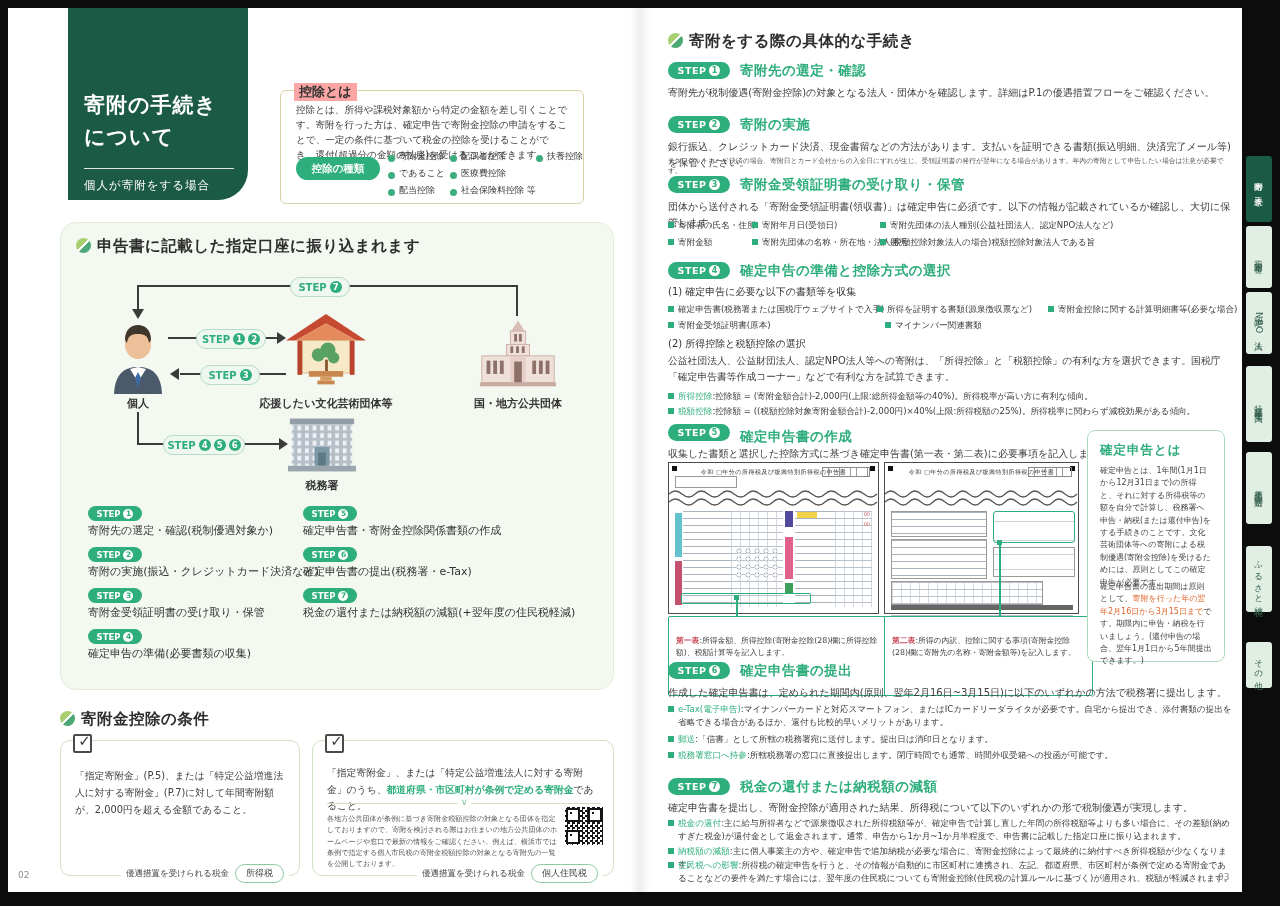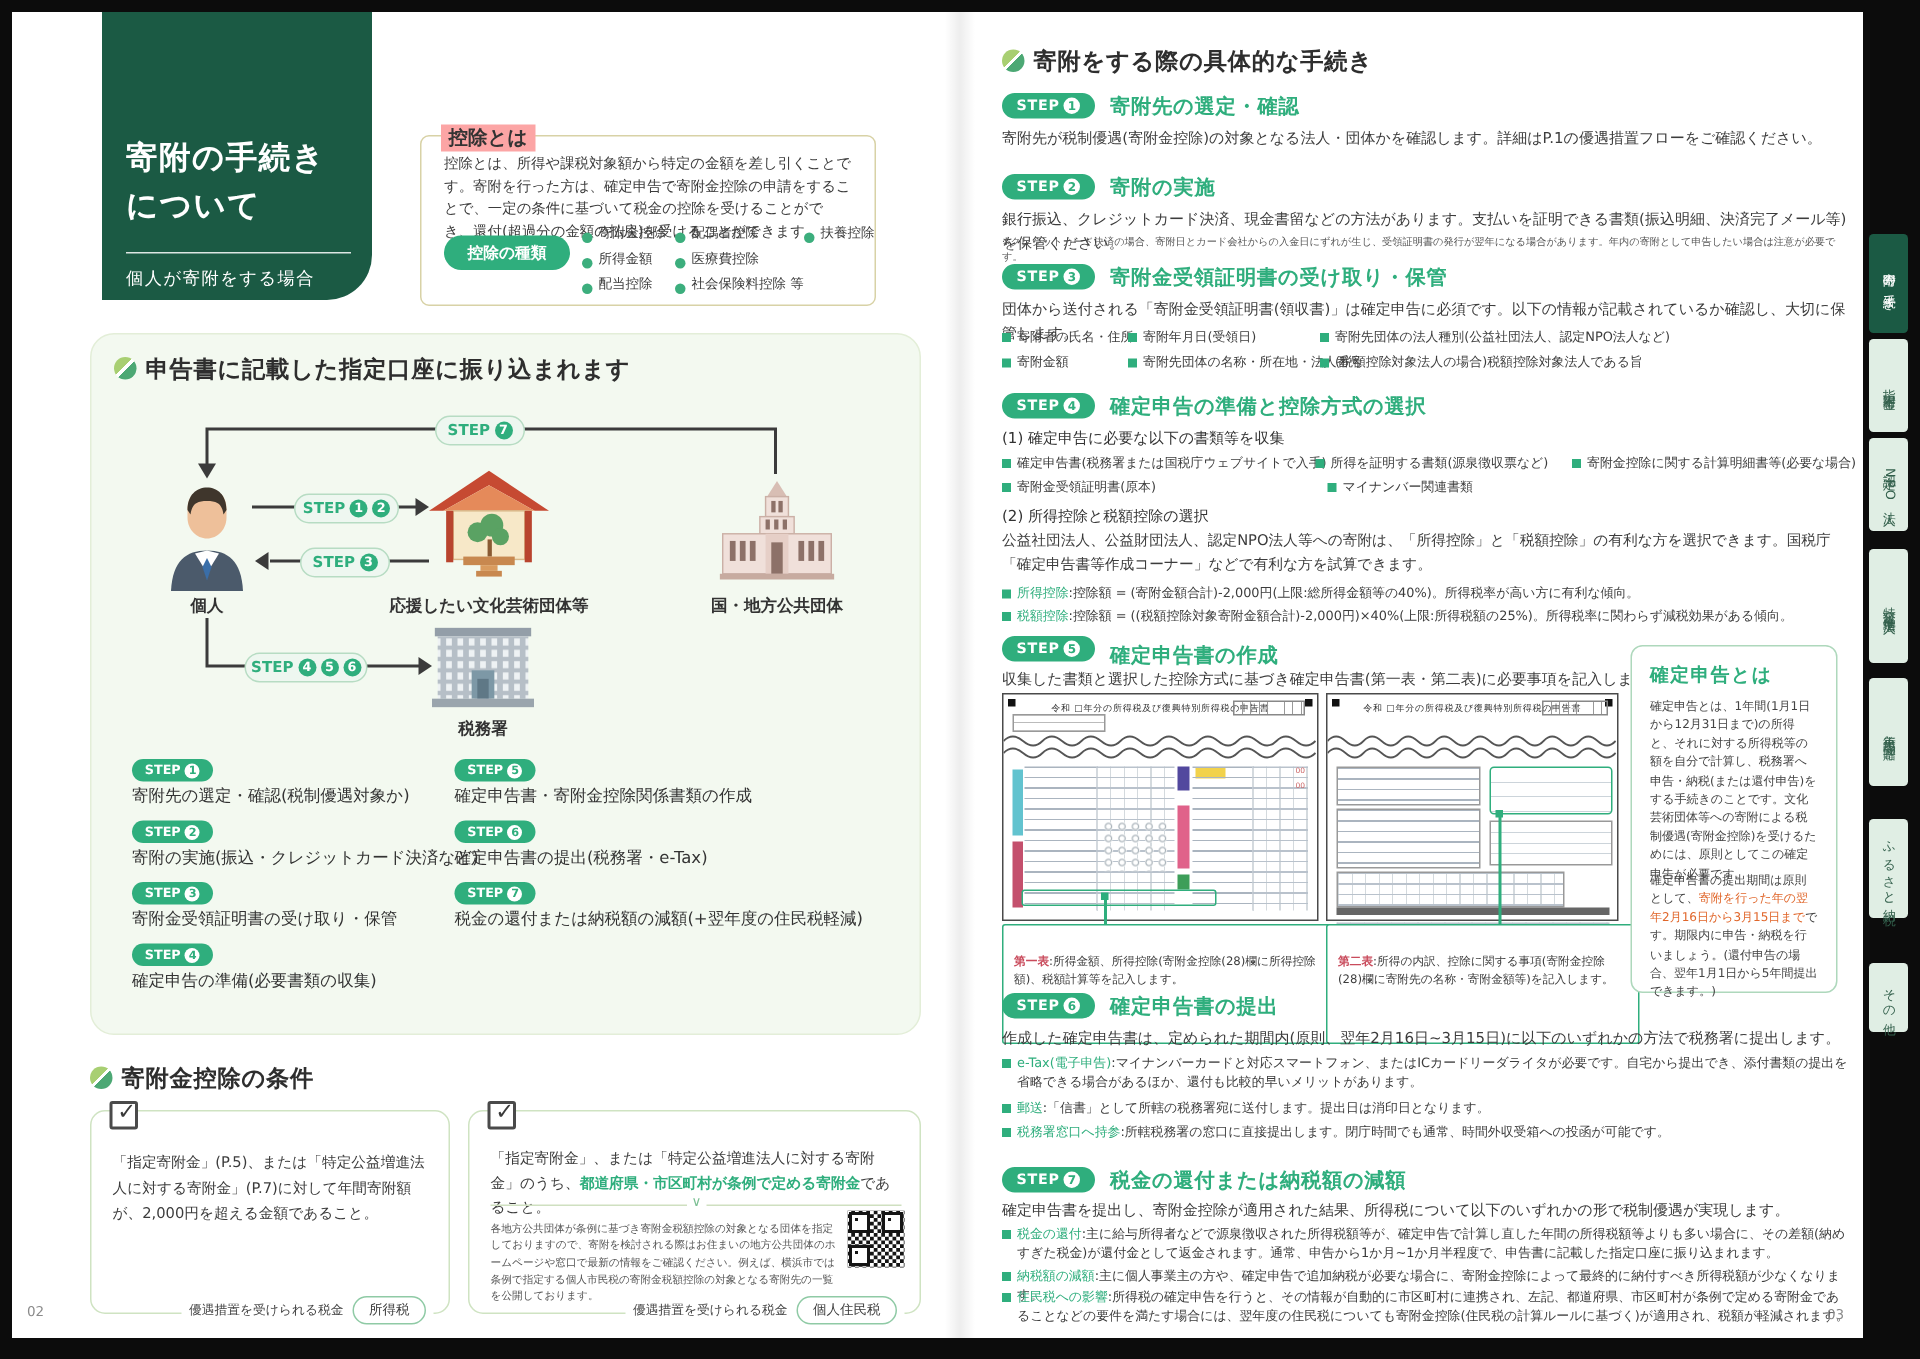--- a/index.html
+++ b/index.html
@@ -69,21 +69,21 @@
 <div class="abs gpill" style="left:296px;top:157px;width:84px;height:23px;font-size:10.5px;border-radius:12px;">
   <span>控除の種類</span>
 </div>
 <div class="abs kcol" style="left:388px;top:151px;">
   <div>
         <span class="dot"></span>
         <span>寄附金控除</span>
       </div>
   <div>
         <span class="dot"></span>
-        <span>所得金額</span>
+        <span>であること</span>
       </div>
   <div>
         <span class="dot"></span>
         <span>配当控除</span>
       </div>
 </div>
 <div class="abs kcol" style="left:450px;top:151px;">
   <div>
         <span class="dot"></span>
         <span>配偶者控除</span>

